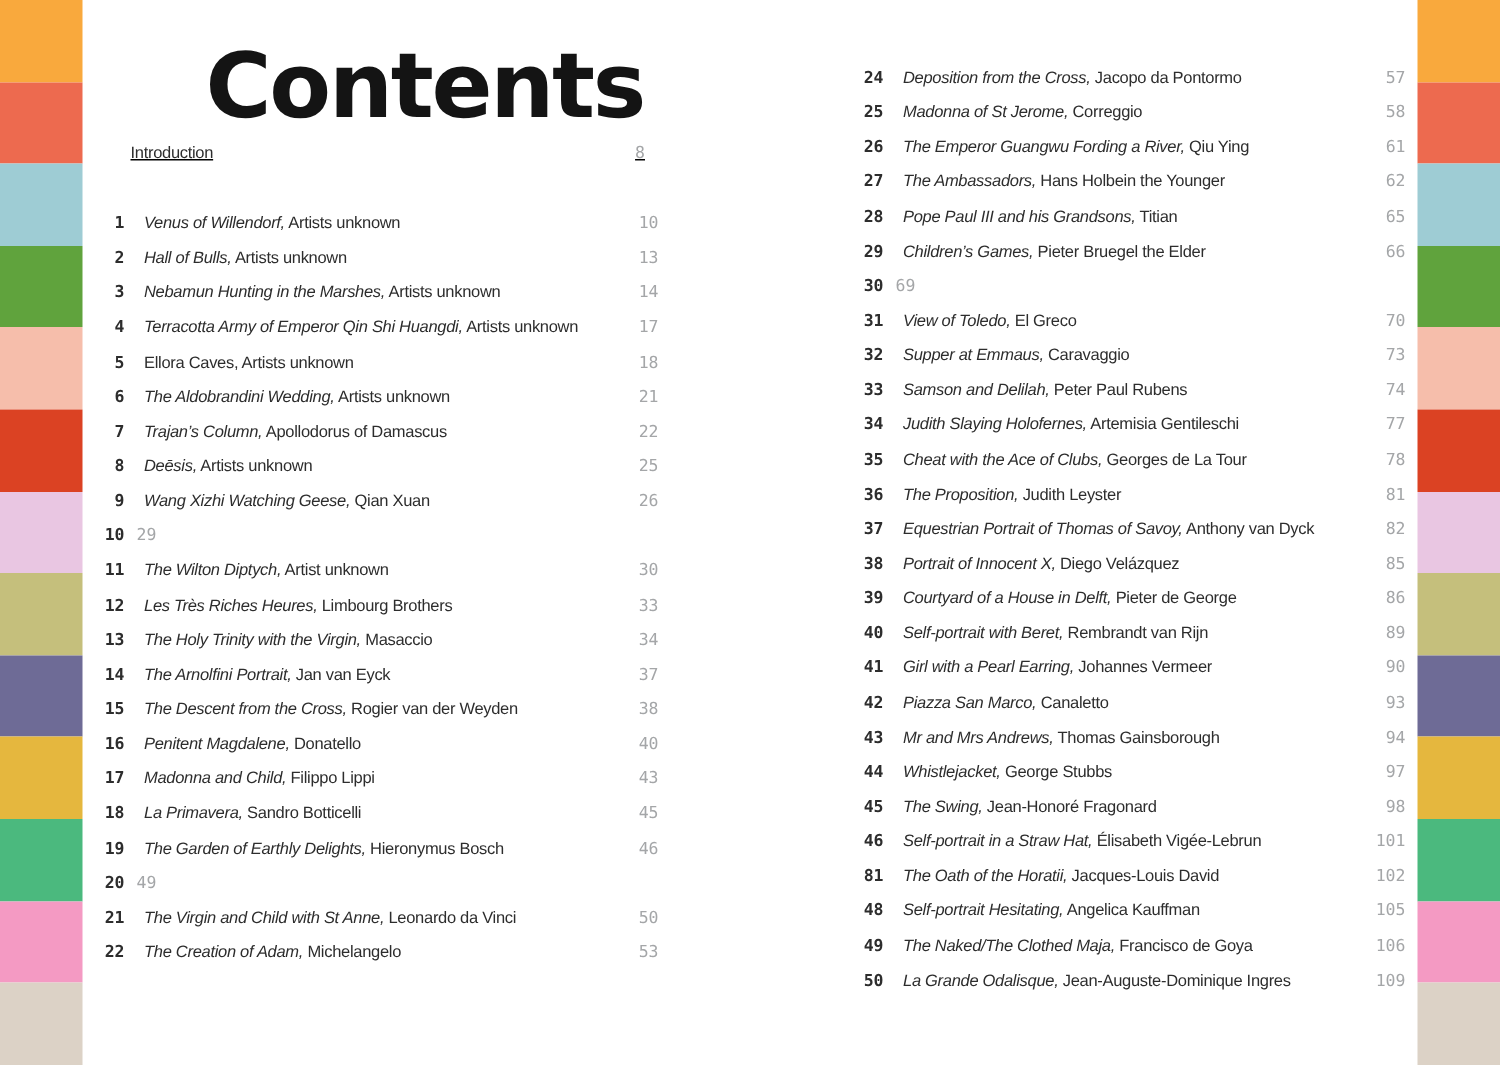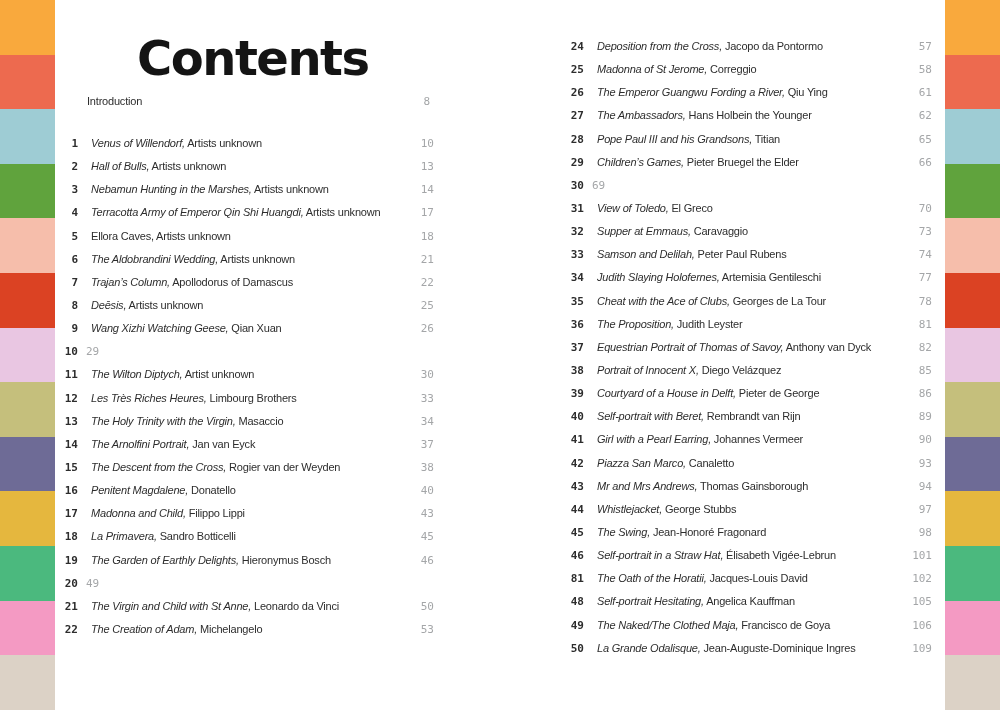--- a/index.html
+++ b/index.html
@@ -13,34 +13,34 @@
   
   .stripes{position:absolute;top:0;width:55px;height:710px;display:flex;flex-direction:column;}
   .stripes.left{left:0;}
   .stripes.right{right:0;}
   .stripe{flex:1 1 auto;}
 
   
   .title{
     position:absolute;left:137px;top:34px;margin:0;
     font-family:"DejaVu Sans",sans-serif;font-weight:bold;
-    font-size:48px;line-height:48px;letter-spacing:-1.5px;
+    font-size:60px;line-height:48px;letter-spacing:-1.5px;
     color:var(--title-ink,#141414);
   }
 
   
-  .entries{position:absolute;margin:4px;padding:0;list-style:none;}
+  .entries{position:absolute;margin:9px;padding:0;list-style:none;}
   .entries.col-left{left:58px;top:128px;width:372px;}
   .entries.col-right{left:564px;top:31px;width:364px;}
 
   .entry,.intro-row{
     display:flex;align-items:baseline;
     height:23.15px;line-height:23.15px;white-space:nowrap;
   }
-  .intro-row{position:absolute;left:58px;top:90px;width:372px;}
+  .intro-row{position:absolute;left:58px;top:90px;width:372px;text-decoration:underline;}
   .intro-label{margin-left:29px;font-size:11px;letter-spacing:-0.2px;color:var(--ink,#2d2d2d);}
 
   .num{
     flex:0 0 16px;text-align:right;
     font-family:"DejaVu Sans Mono",monospace;font-weight:bold;
     font-size:11px;color:var(--ink,#2d2d2d);
   }
   .work{
     flex:1 1 auto;margin-left:13px;overflow:hidden;
     font-size:11px;letter-spacing:-0.2px;color:var(--ink,#2d2d2d);

